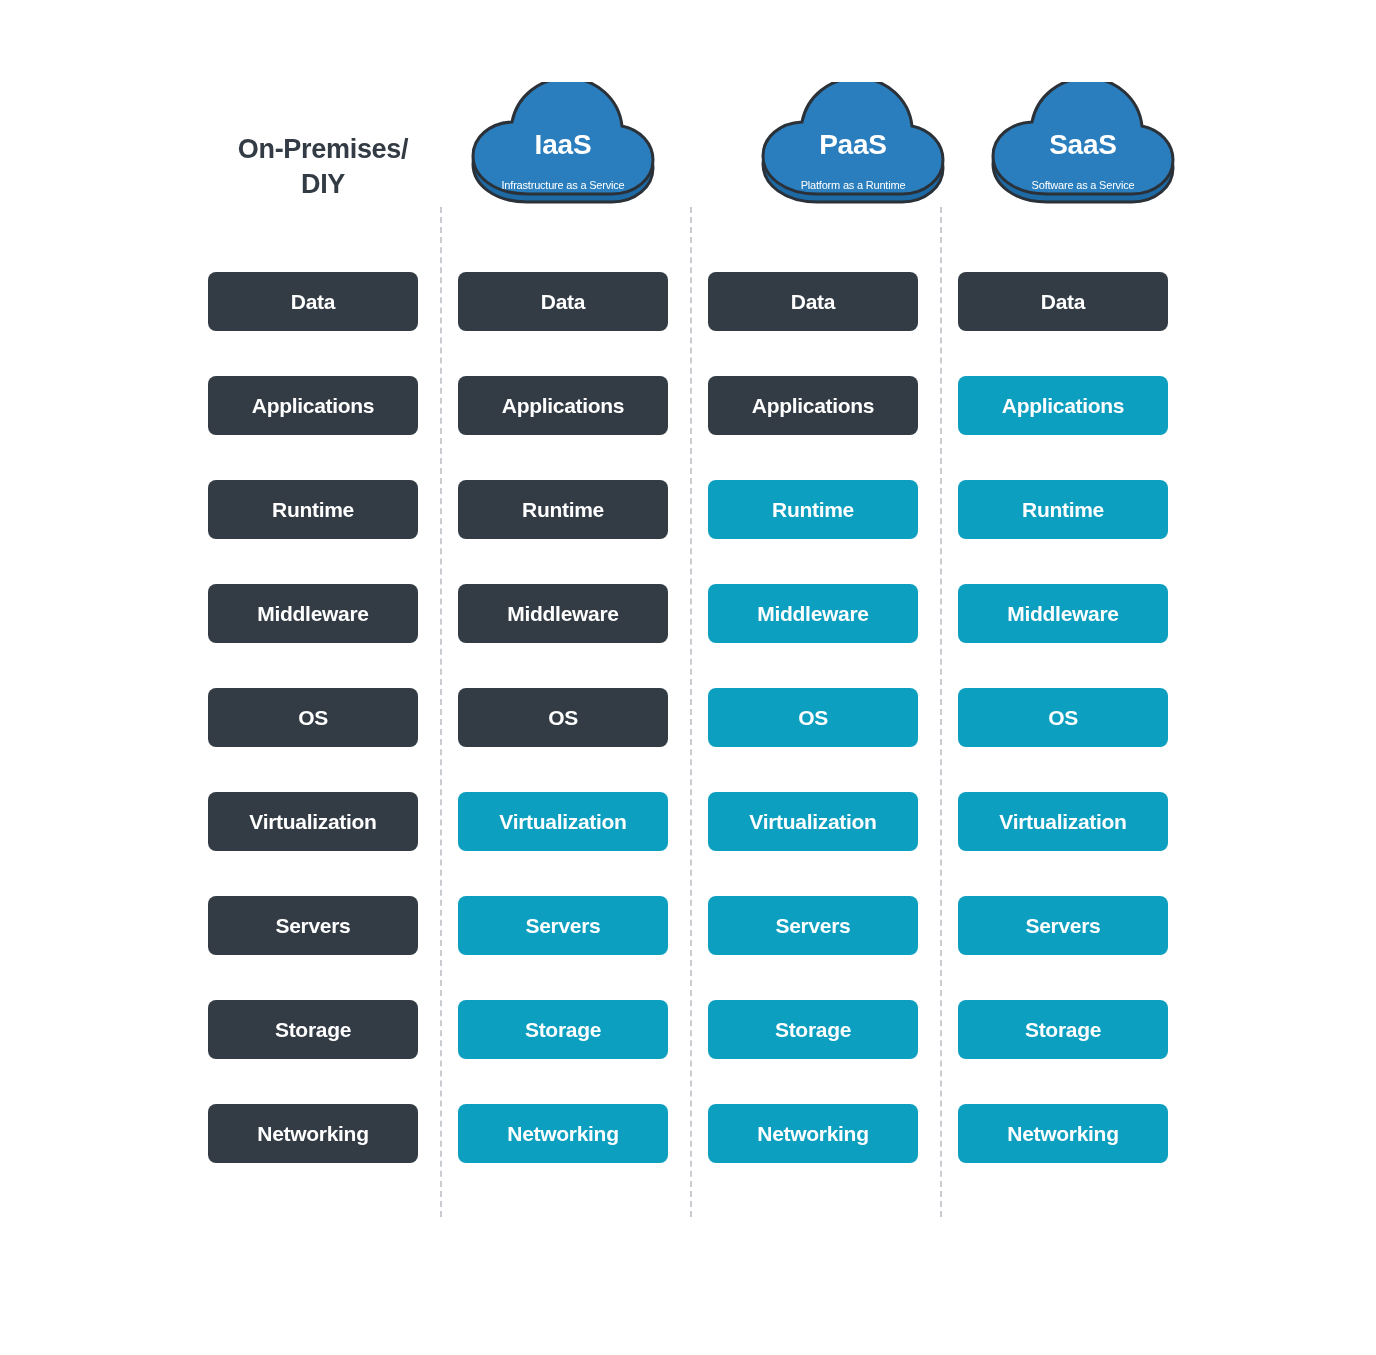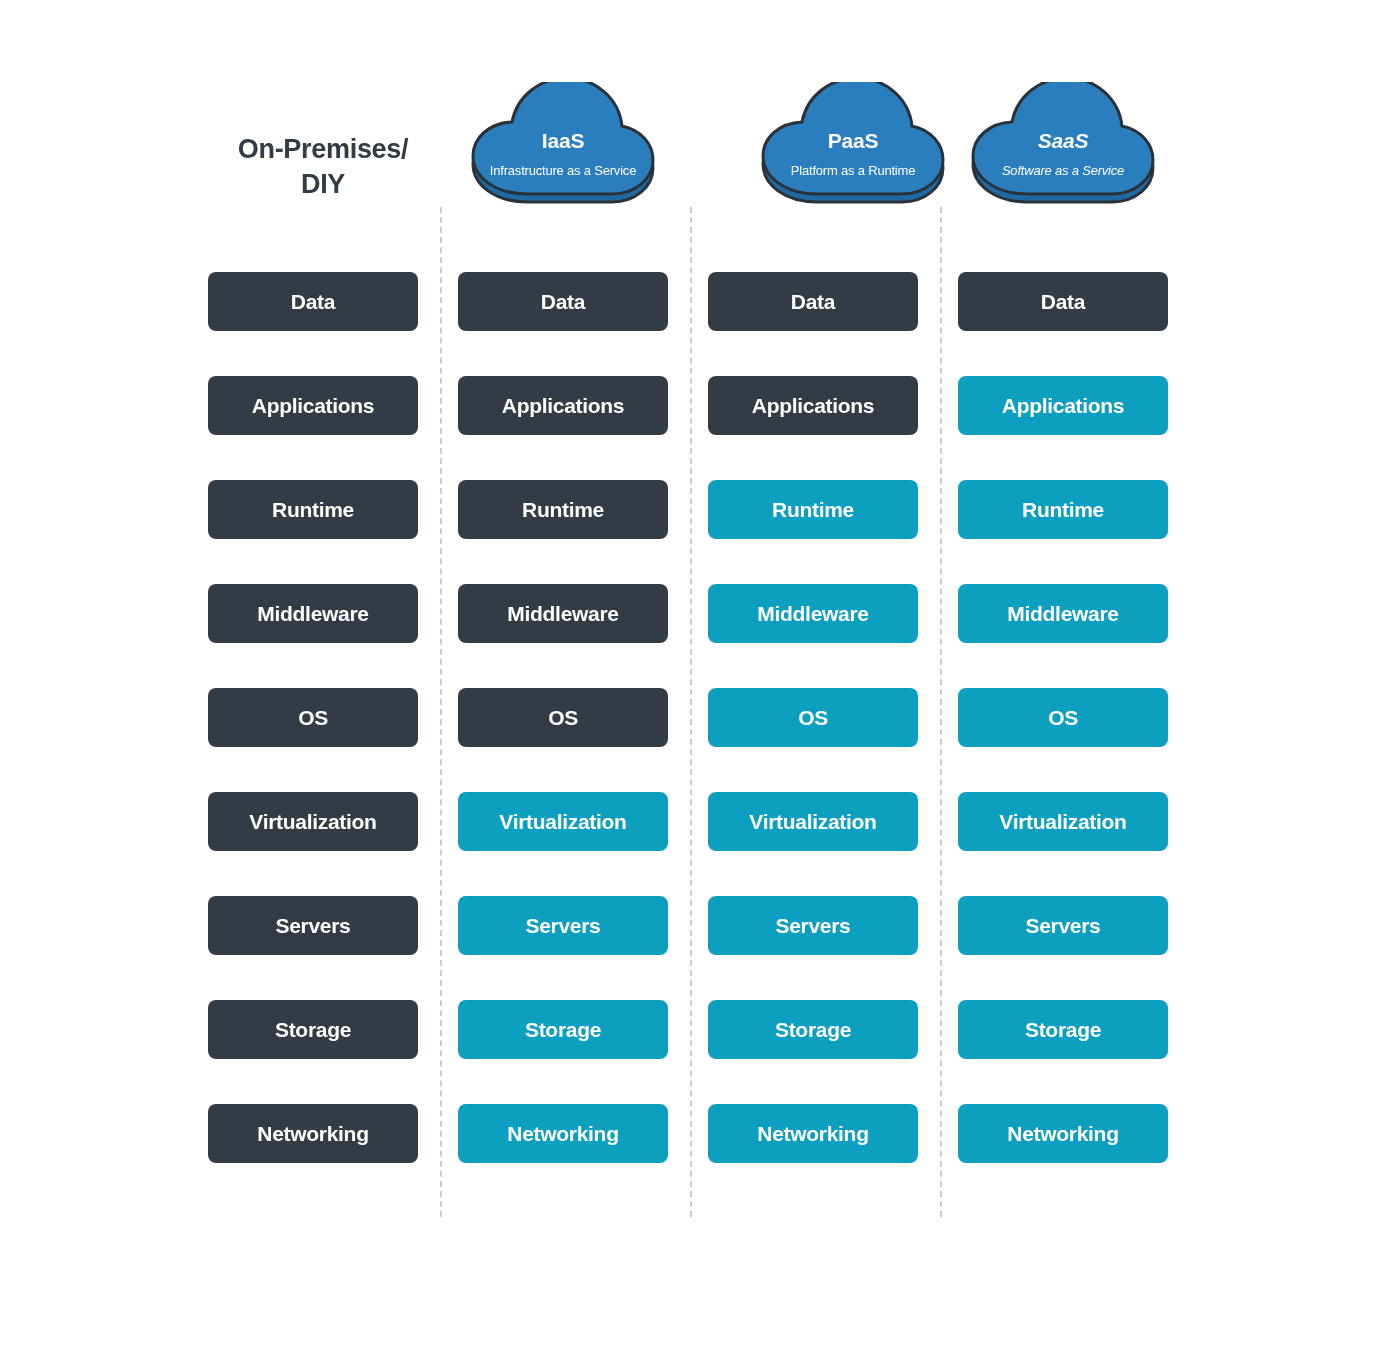--- a/index.html
+++ b/index.html
@@ -46,21 +46,21 @@
 
   .col-head {
     position: absolute;
     top: 0;
     width: 210px;
     height: 260px;
   }
   .col-head.c0 { left: 208px; }
   .col-head.c1 { left: 458px; }
   .col-head.c2 { left: 748px; }
-  .col-head.c3 { left: 958px; font-style: italic; }
+  .col-head.c3 { left: 978px; }
 
   .plain-title {
     position: absolute;
     left: 0;
     top: 132px;
     width: 230px;
     text-align: center;
     font-size: 27px;
     font-weight: bold;
     line-height: 1.3;
@@ -87,30 +87,30 @@
   .cloud-text {
     position: absolute;
     left: 0;
     top: 48px;
     width: 192px;
     text-align: center;
     color: #ffffff;
     pointer-events: none;
   }
   .cloud-title {
-    font-size: 21px;
+    font-size: 28px;
     font-weight: bold;
     line-height: 1.08;
     letter-spacing: -0.2px;
   }
   .cloud-sub {
-    font-size: 13px;
+    font-size: 11px;
     font-weight: normal;
     line-height: 1.1;
-    margin-top: 11px;
+    margin-top: 19px;
     letter-spacing: -0.2px;
   }
 
   
   .grid {
     position: absolute;
     left: 0;
     top: 272px;
     width: 1376px;
   }

